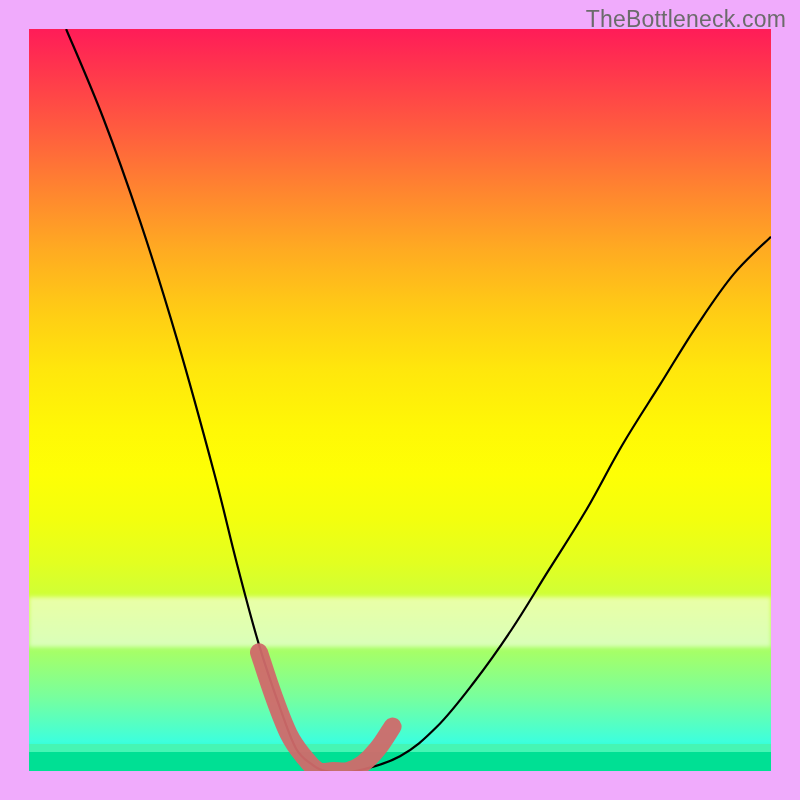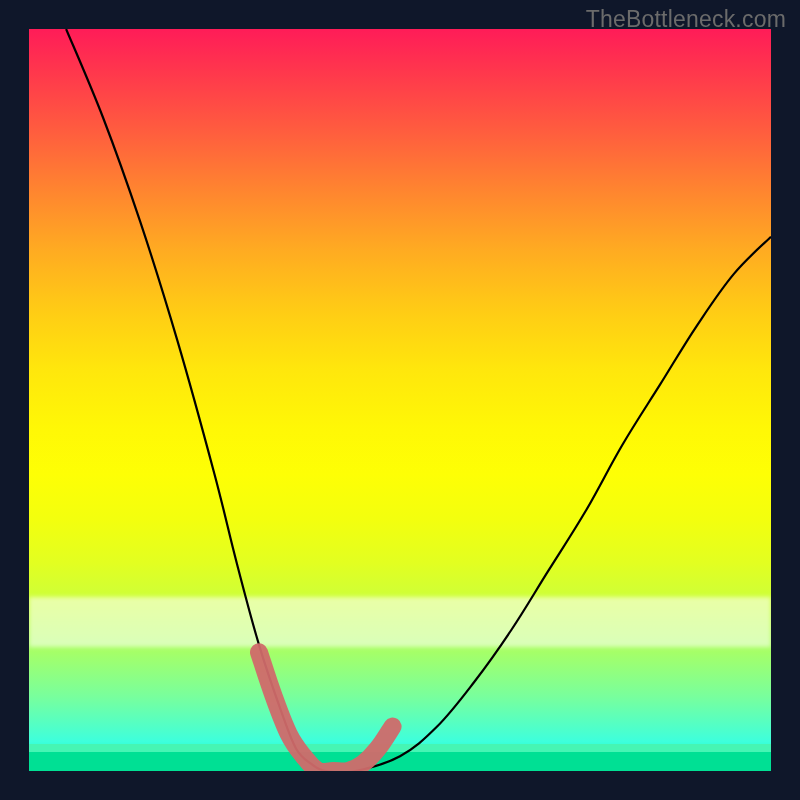--- a/index.html
+++ b/index.html
@@ -10,21 +10,21 @@
     background: #000;
     overflow: hidden;
     font-family: Arial, Helvetica, sans-serif;
   }
   .frame {
     position: absolute;
     left: 0;
     top: 0;
     width: 800px;
     height: 800px;
-    background: #0f172a;
+    background: #f0abfc;
   }
   .plot-area {
     position: absolute;
     left: 29px;
     top: 29px;
     width: 742px;
     height: 742px;
     overflow: hidden;
   }
   .gradient {

